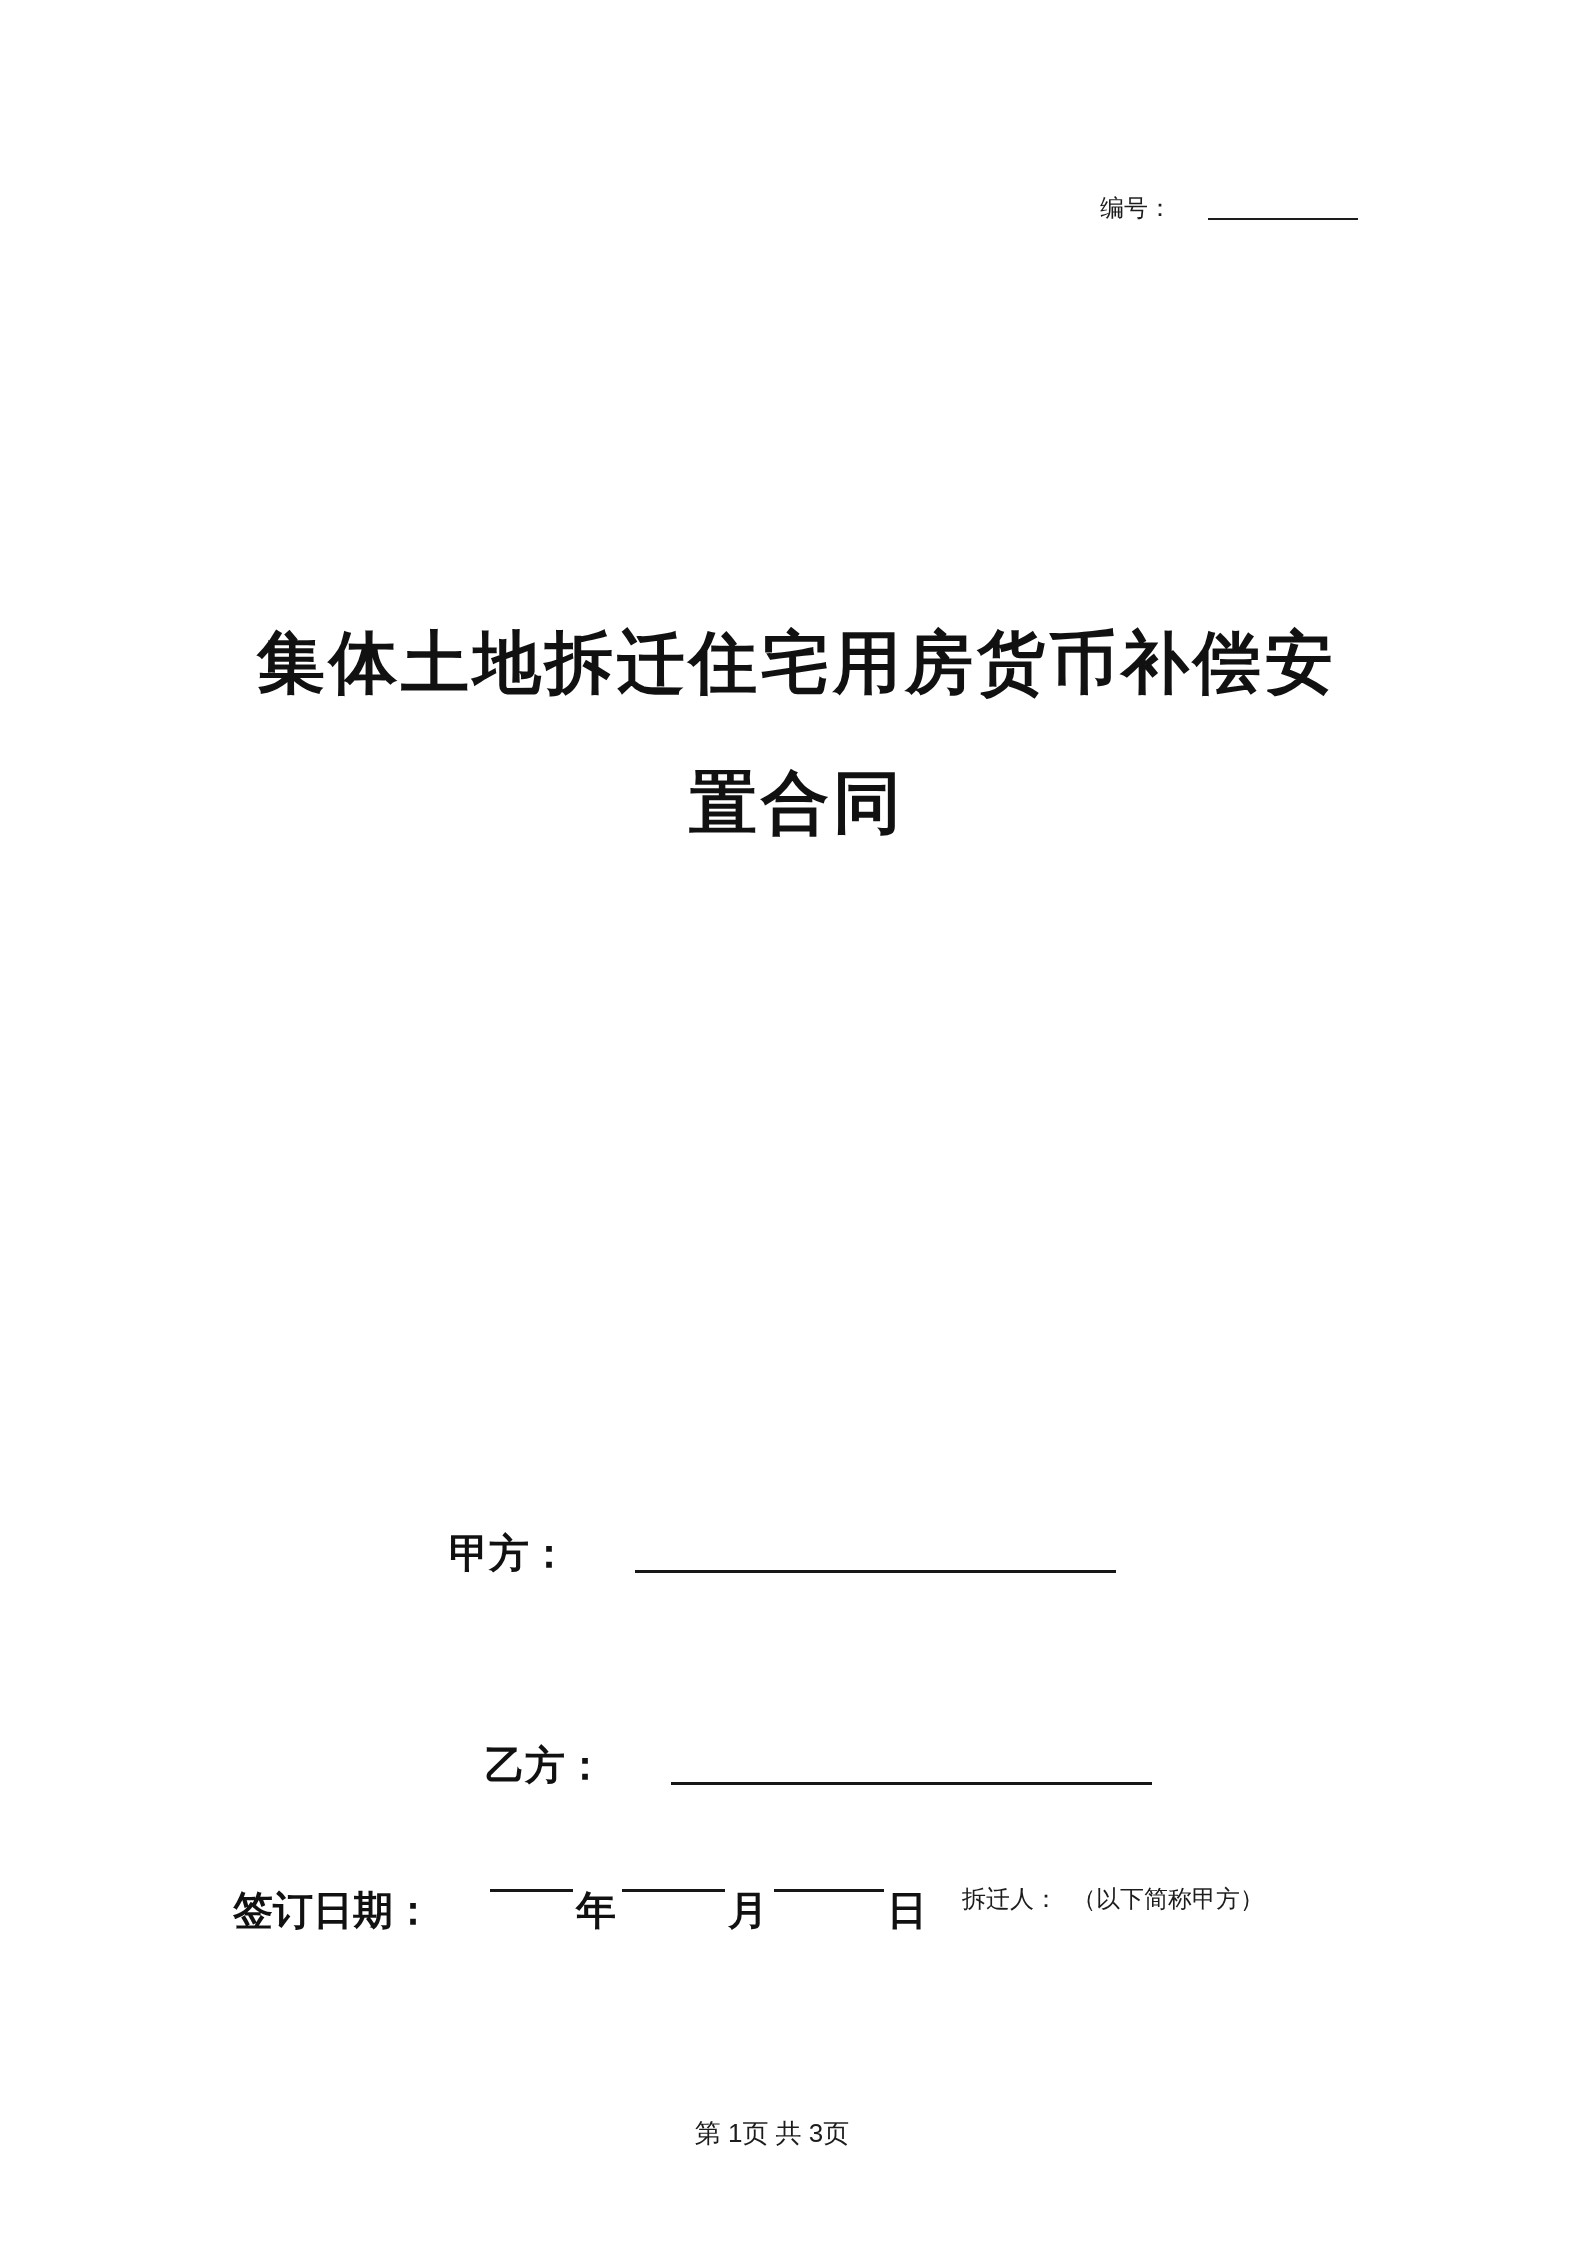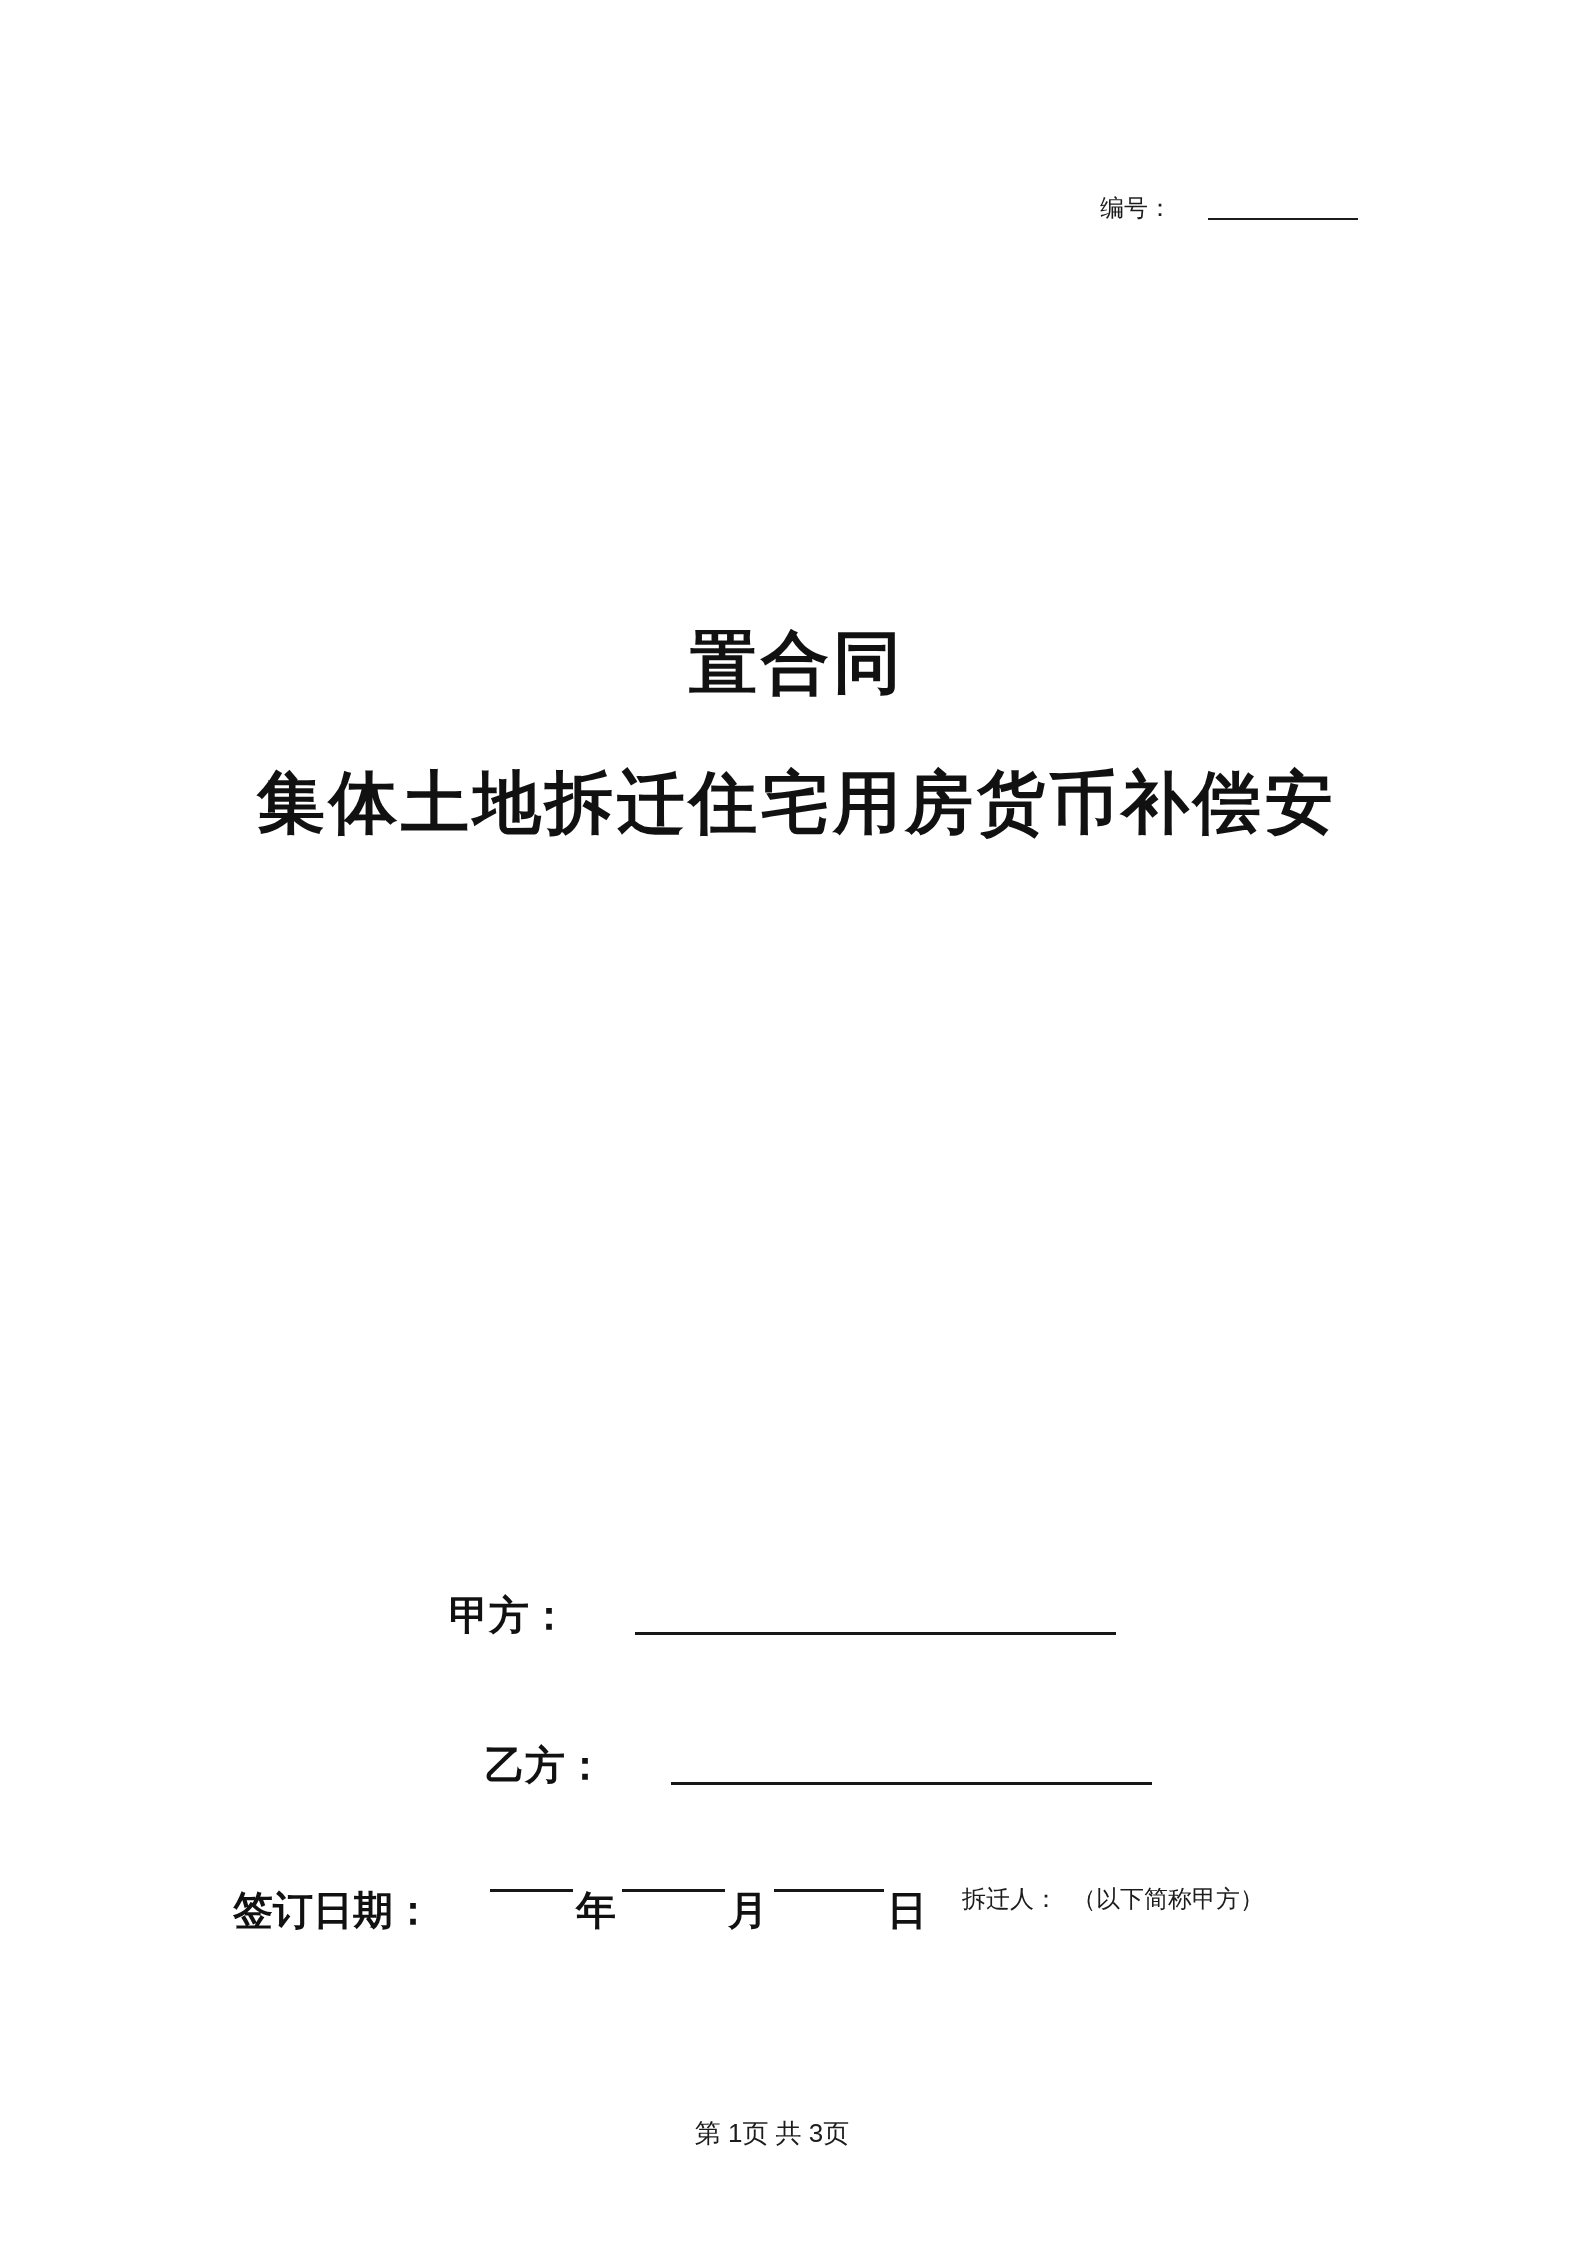--- a/index.html
+++ b/index.html
@@ -59,21 +59,21 @@
   
   .party-row {
     position: absolute;
     left: 449px;
     display: flex;
     align-items: baseline;
     font-size: 40px;
     font-weight: 700;
     color: #111111;
   }
-  .party-row.party-a { top: 1588px; }
+  .party-row.party-a { top: 1526px; }
   .party-row.party-b { top: 1738px; margin-left: 36px; }
   .party-blank {
     display: inline-block;
     width: 481px;
     height: 0;
     border-bottom: 3px solid #171717;
     margin-left: 66px;
     position: relative;
     top: 6px;
   }
@@ -125,22 +125,22 @@
 <body>
 
 <div class="page">
 
   <div class="serial-row">
     <span>编号：</span>
     <span class="serial-blank"></span>
   </div>
 
   <div class="title-block">
+    <div>集体土地拆迁住宅用房货币补偿安</div>
     <div>置合同</div>
-    <div>集体土地拆迁住宅用房货币补偿安</div>
   </div>
 
   <div class="party-row party-a">
     <span>甲方：</span>
     <span class="party-blank"></span>
   </div>
 
   <div class="party-row party-b">
     <span>乙方：</span>
     <span class="party-blank"></span>

